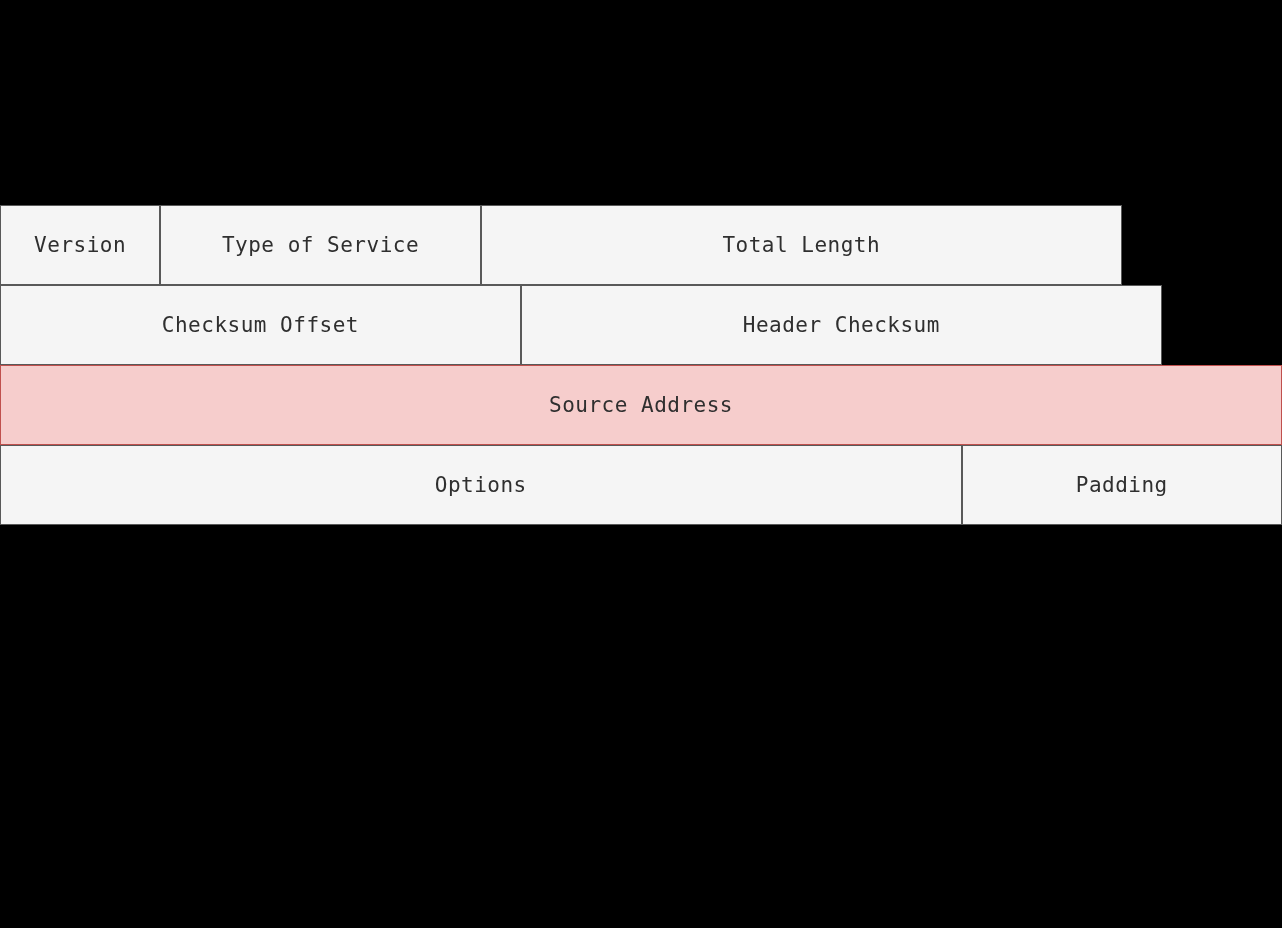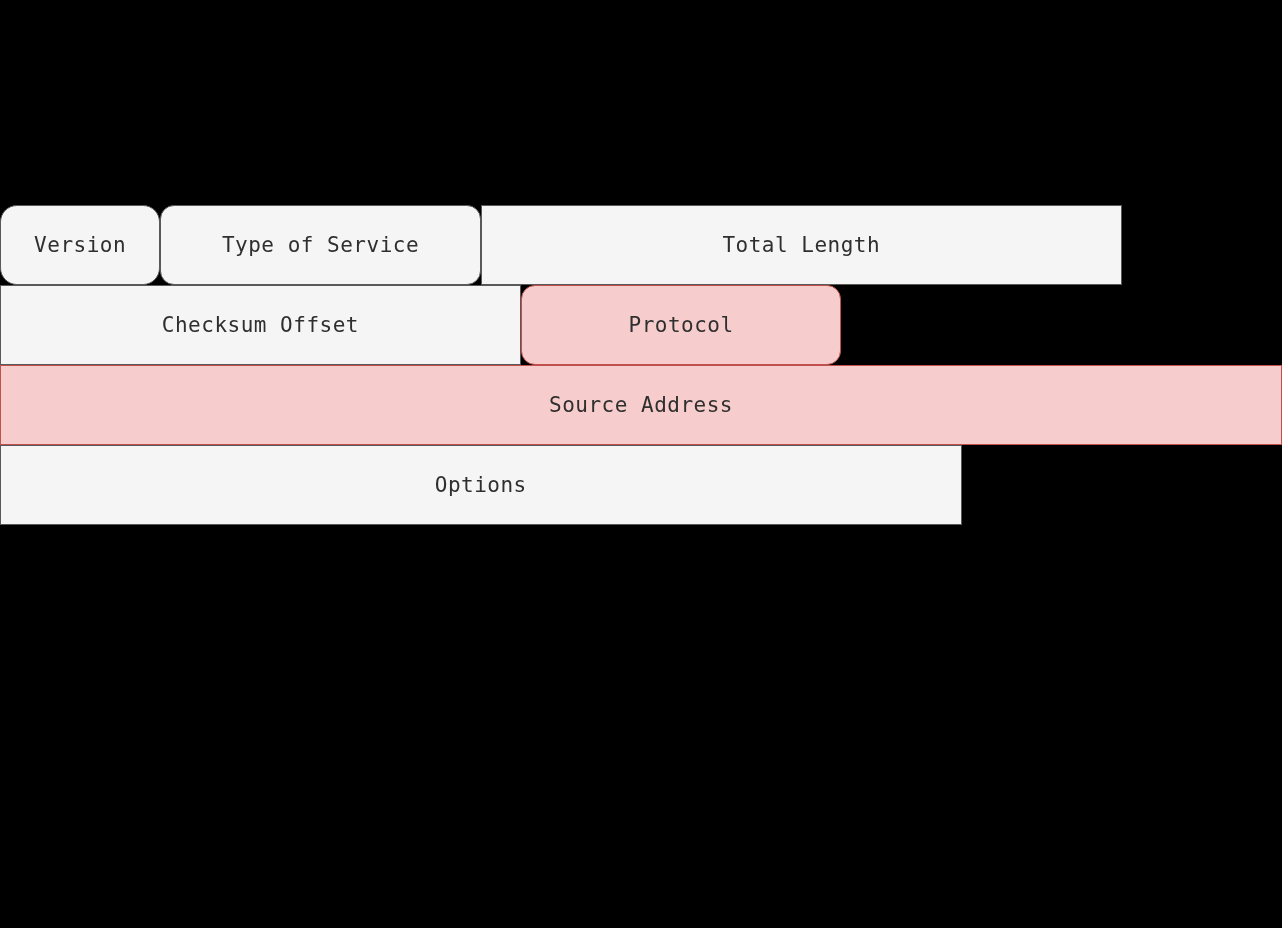--- a/index.html
+++ b/index.html
@@ -38,42 +38,43 @@
     font-size: 21px;
     letter-spacing: 0.5px;
     white-space: nowrap;
     overflow: hidden;
   }
   .cell.hl {
     background: #f6cdcc;
     border-color: #c0504d;
   }
   .s3  { grid-column: span 3; }
-  .s4  { grid-column: span 4; border-radius: 17px; }
-  .s8  { grid-column: span 8; border-radius: 14px; }
+  .s4  { grid-column: span 4; }
+  .s8  { grid-column: span 8; }
   .s13 { grid-column: span 13; }
   .s16 { grid-column: span 16; }
   .s24 { grid-column: span 24; }
   .s32 { grid-column: span 32; }
 </style>
 </head>
 <body>
 
 <div class="page">
   <div class="top-spacer"></div>
 
   <div class="ipgrid">
 
     <div class="cell s4">Version</div>
     <div class="cell s8">Type of Service</div>
     <div class="cell s16">Total Length</div>
 
     <div class="cell s13">Checksum Offset</div>
 
-    <div class="cell s8 hl">Protocol</div>
+    <div class="cell s16">Header Checksum</div>
 
     <div class="cell s32 hl">Source Address</div>
 
 
     <div class="cell s24">Options</div>
+    <div class="cell s8">Padding</div>
 
   </div>
 </div>
 
 </body></html>

